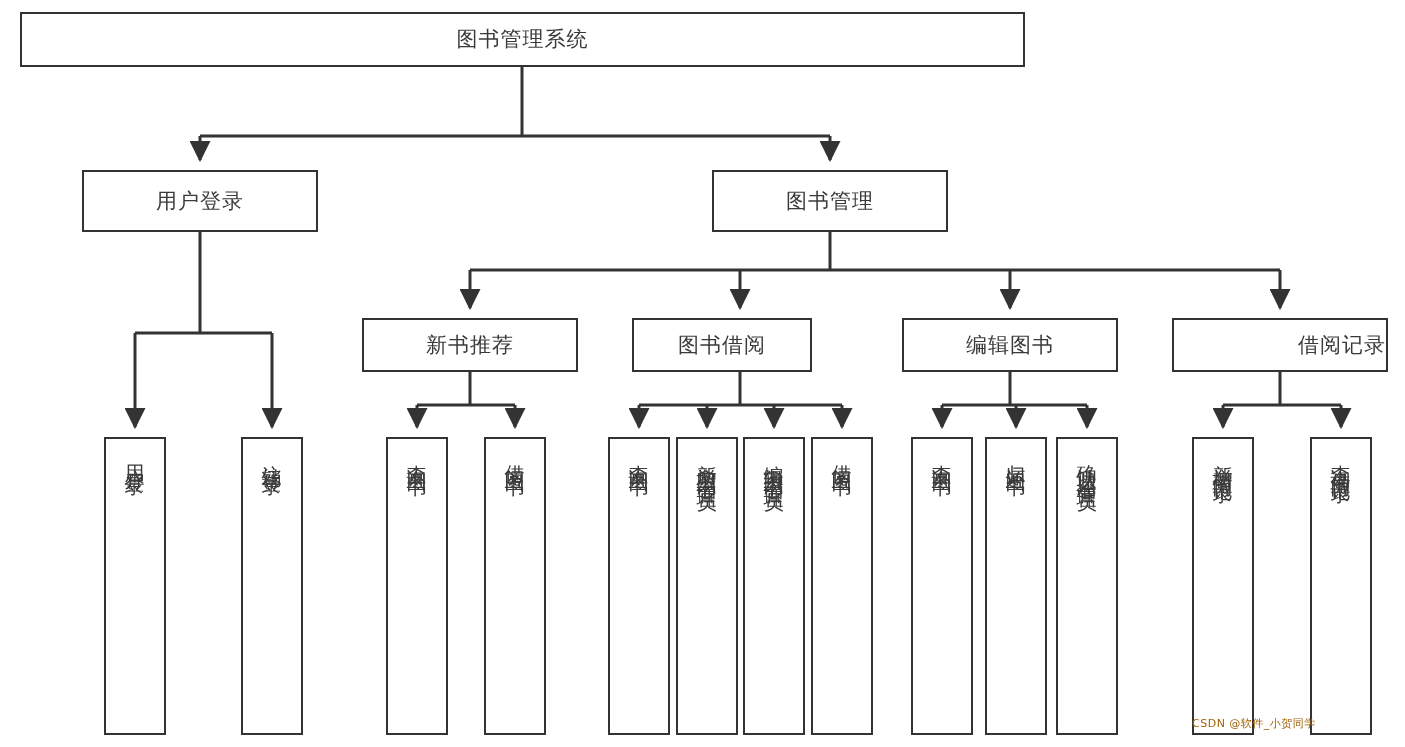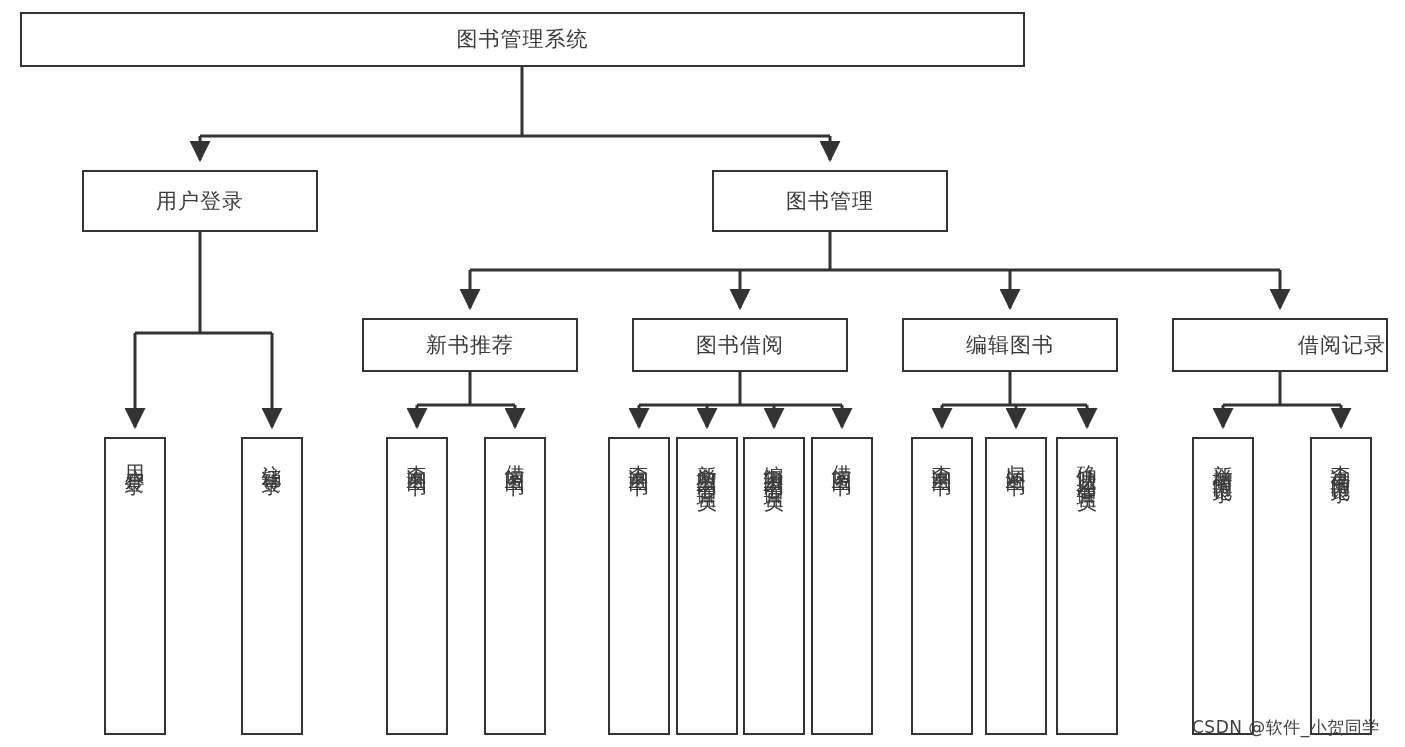--- a/index.html
+++ b/index.html
@@ -52,22 +52,22 @@
     writing-mode: vertical-rl;
     text-orientation: upright;
     white-space: normal;
     letter-spacing: 4px;
     font-size: 20px;
     line-height: 1;
     max-height: 278px;
   }
   .watermark {
     position: absolute;
-    color: #404040;
-    font-size: 17px;
+    color: #a16207;
+    font-size: 11px;
     letter-spacing: 0.5px;
     white-space: nowrap;
     z-index: 5;
   }
 </style>
 </head>
 <body>
 
 <div id="canvas">
 
@@ -128,21 +128,21 @@
   <div class="node" style="left: 82px; top: 170px; width: 236px; height: 62px;">
     <span class="node-label">用户登录</span>
   </div>
   <div class="node" style="left: 362px; top: 318px; width: 216px; height: 54px;">
     <span class="node-label">新书推荐</span>
   </div>
 
   <div class="node" style="left: 712px; top: 170px; width: 236px; height: 62px;">
     <span class="node-label">图书管理</span>
   </div>
-  <div class="node" style="left: 632px; top: 318px; width: 216px; height: 54px;">
+  <div class="node" style="left: 632px; top: 318px; width: 180px; height: 54px;">
     <span class="node-label">图书借阅</span>
   </div>
   <div class="node" style="left: 902px; top: 318px; width: 216px; height: 54px;">
     <span class="node-label">编辑图书</span>
   </div>
   <div class="node" style="left: 1172px; top: 318px; width: 216px; height: 54px; justify-content: flex-end;">
     <span class="node-label">借阅记录</span>
   </div>
 
   <div class="node leaf" style="left: 104px; top: 437px; width: 62px; height: 298px;">

